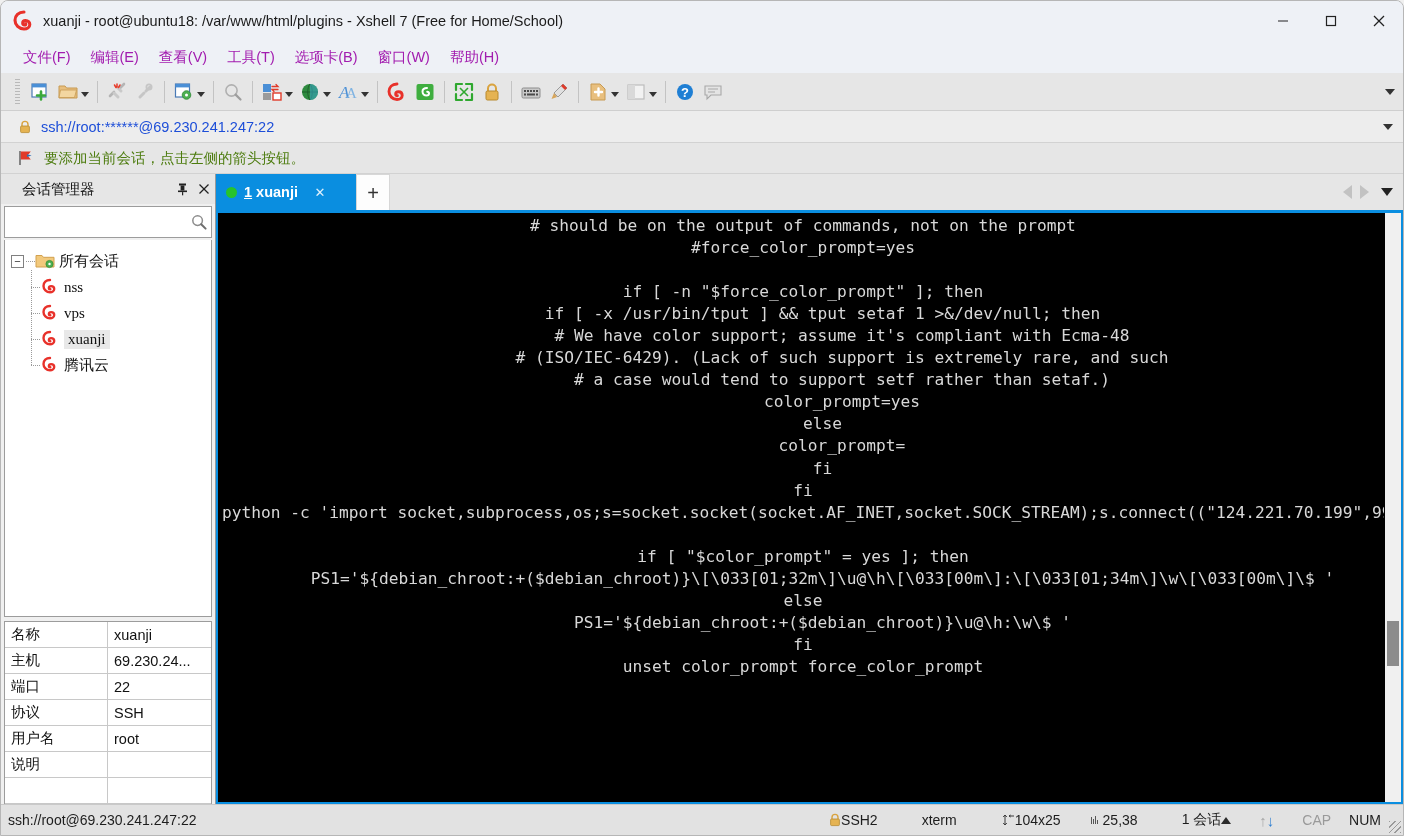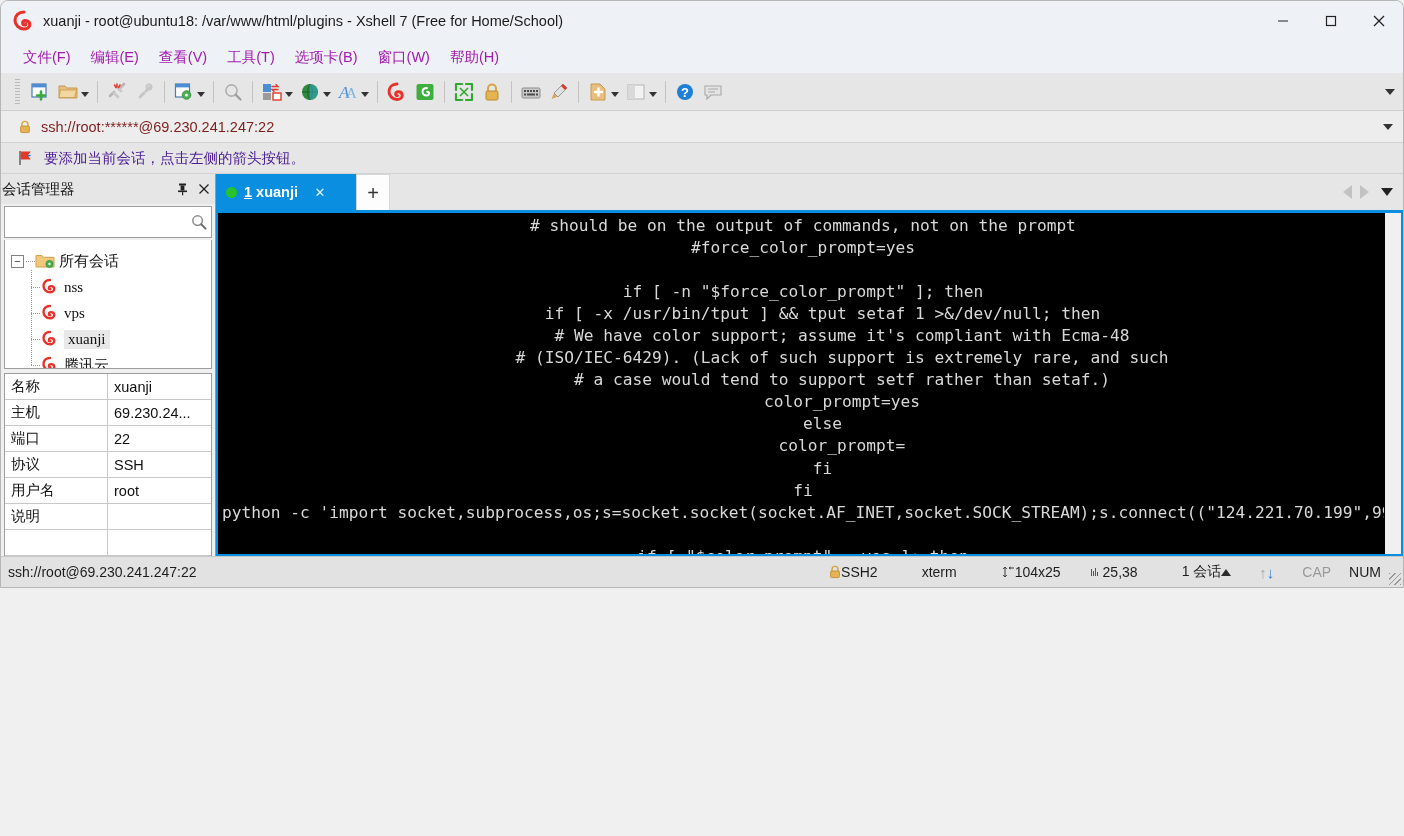--- a/index.html
+++ b/index.html
@@ -4,21 +4,21 @@
 <style>
   * { box-sizing: border-box; margin: 0; padding: 0; }
   html, body {
     width: 1404px; height: 836px;
     font-family: "Liberation Sans", sans-serif;
     background: #f0f0f0;
     overflow: hidden;
   }
   #app {
     position: relative;
-    width: 1404px; height: 588px;
+    width: 1404px; height: 836px;
     background: #eef1f6;
     border: 1px solid #b6b6b6;
     border-radius: 8px 8px 0 0;
     overflow: hidden;
     display: flex; flex-direction: column;
   }
 
   
   .titlebar {
     height: 40px; flex: 0 0 40px;
@@ -84,56 +84,56 @@
 
   
   .addrbar {
     height: 32px; flex: 0 0 32px;
     background: #ededed;
     border-bottom: 1px solid #d2d2d2;
     display: flex; align-items: center;
     padding-left: 18px; position: relative;
   }
   .addr-text {
-    font-size: 14.5px; color: #7f1d1d; margin-left: 10px; text-align: right;
+    font-size: 14.5px; color: #1d4ed8; margin-left: 10px; text-align: right;
   }
   .addr-arrow {
     position: absolute; right: 10px; top: 50%; transform: translateY(-50%);
     width: 0; height: 0;
     border-left: 5px solid transparent; border-right: 5px solid transparent;
     border-top: 6px solid #333;
   }
   .lock-ico { width: 12px; height: 14px; position: relative; display:block; }
 
   
   .noticebar {
     height: 31px; flex: 0 0 31px;
     background: #e6e6e6;
     display: flex; align-items: center;
     padding-left: 16px;
     border-bottom: 1px solid #d2d2d2;
   }
-  .notice-text { font-size: 14.5px; color: #4c1d95; margin-left: 9px; }
+  .notice-text { font-size: 14.5px; color: #4d7c0f; margin-left: 9px; }
 
   
   .body { flex: 1 1 auto; display: flex; min-height: 0; background: #e6e6e6; }
 
   
   .sidebar {
     width: 215px; flex: 0 0 215px;
     display: flex; flex-direction: column;
     background: #f0f0f0;
     border-right: 1px solid #9a9a9a;
     min-height: 0;
   }
   .sb-header {
     height: 30px; flex: 0 0 30px;
     display: flex; align-items: center;
     background: #e6e6e6;
-    padding-left: 1px;
+    padding-left: 21px;
   }
   .sb-title { font-size: 14.5px; color: #111; flex: 1 1 auto; }
   .sb-hbtn {
     width: 22px; height: 22px;
     display: flex; align-items: center; justify-content: center;
     font-size: 13px; color: #222;
   }
 
   .sb-search {
     height: 32px; flex: 0 0 32px;

